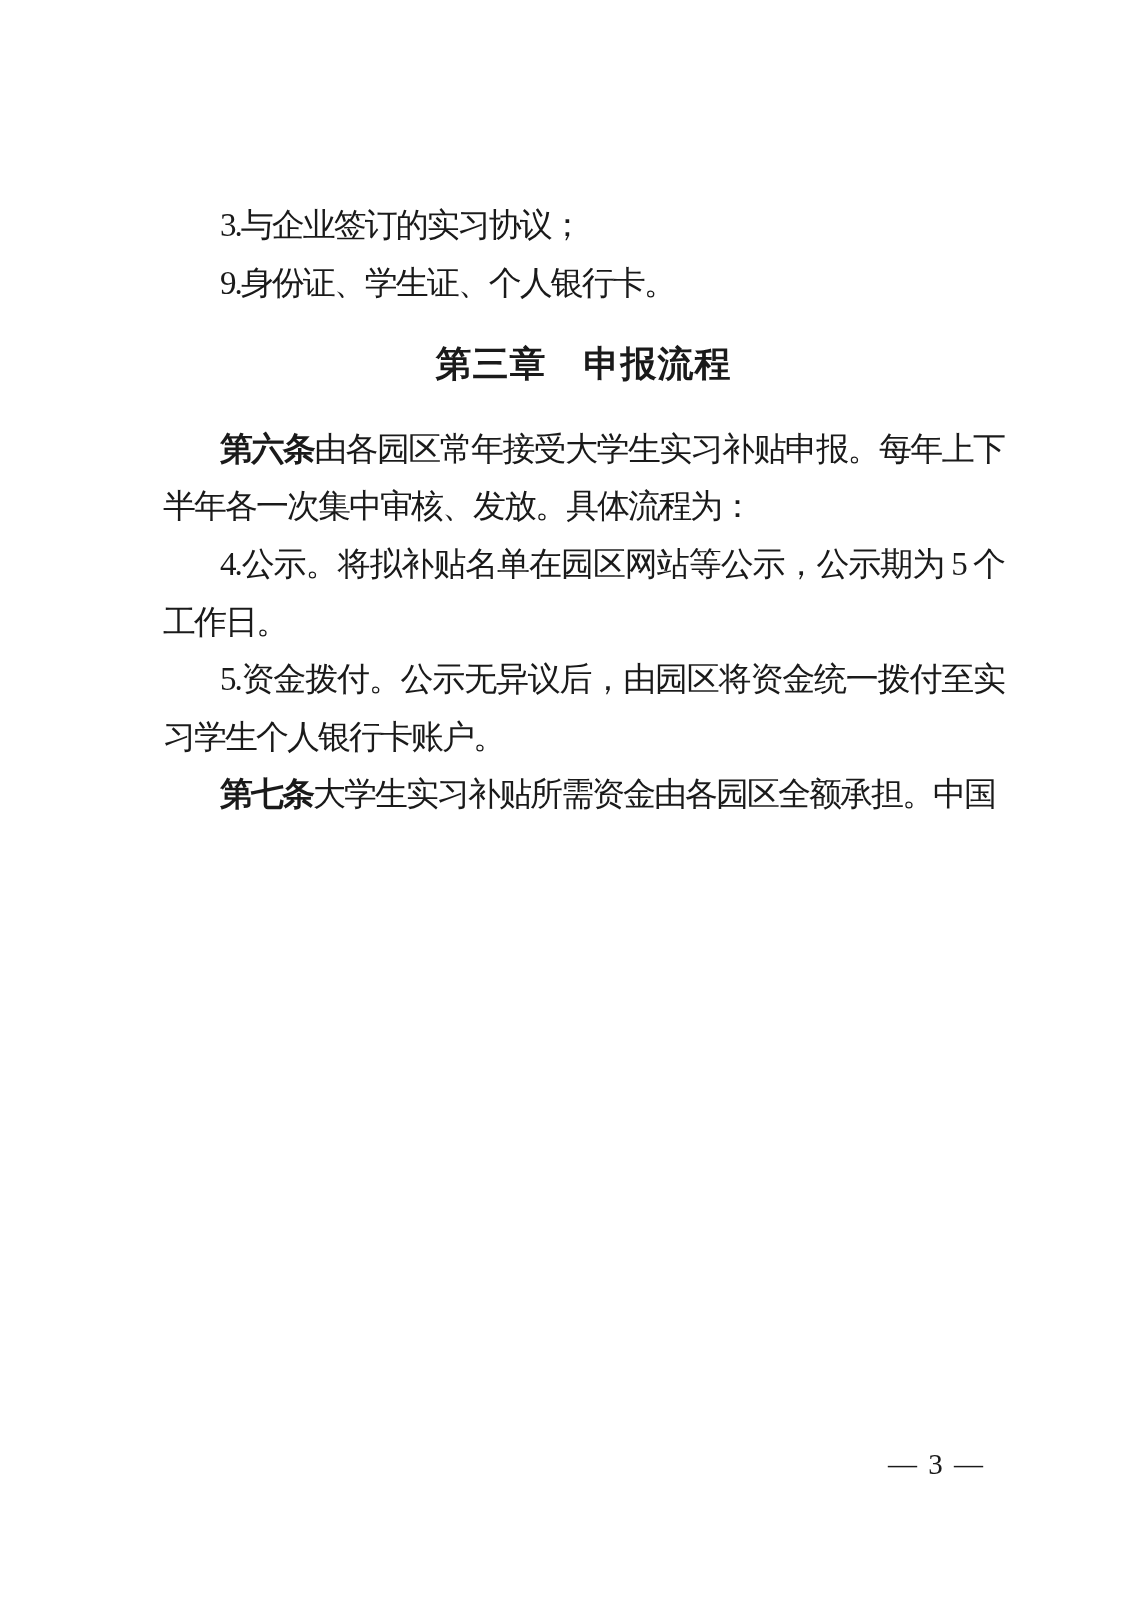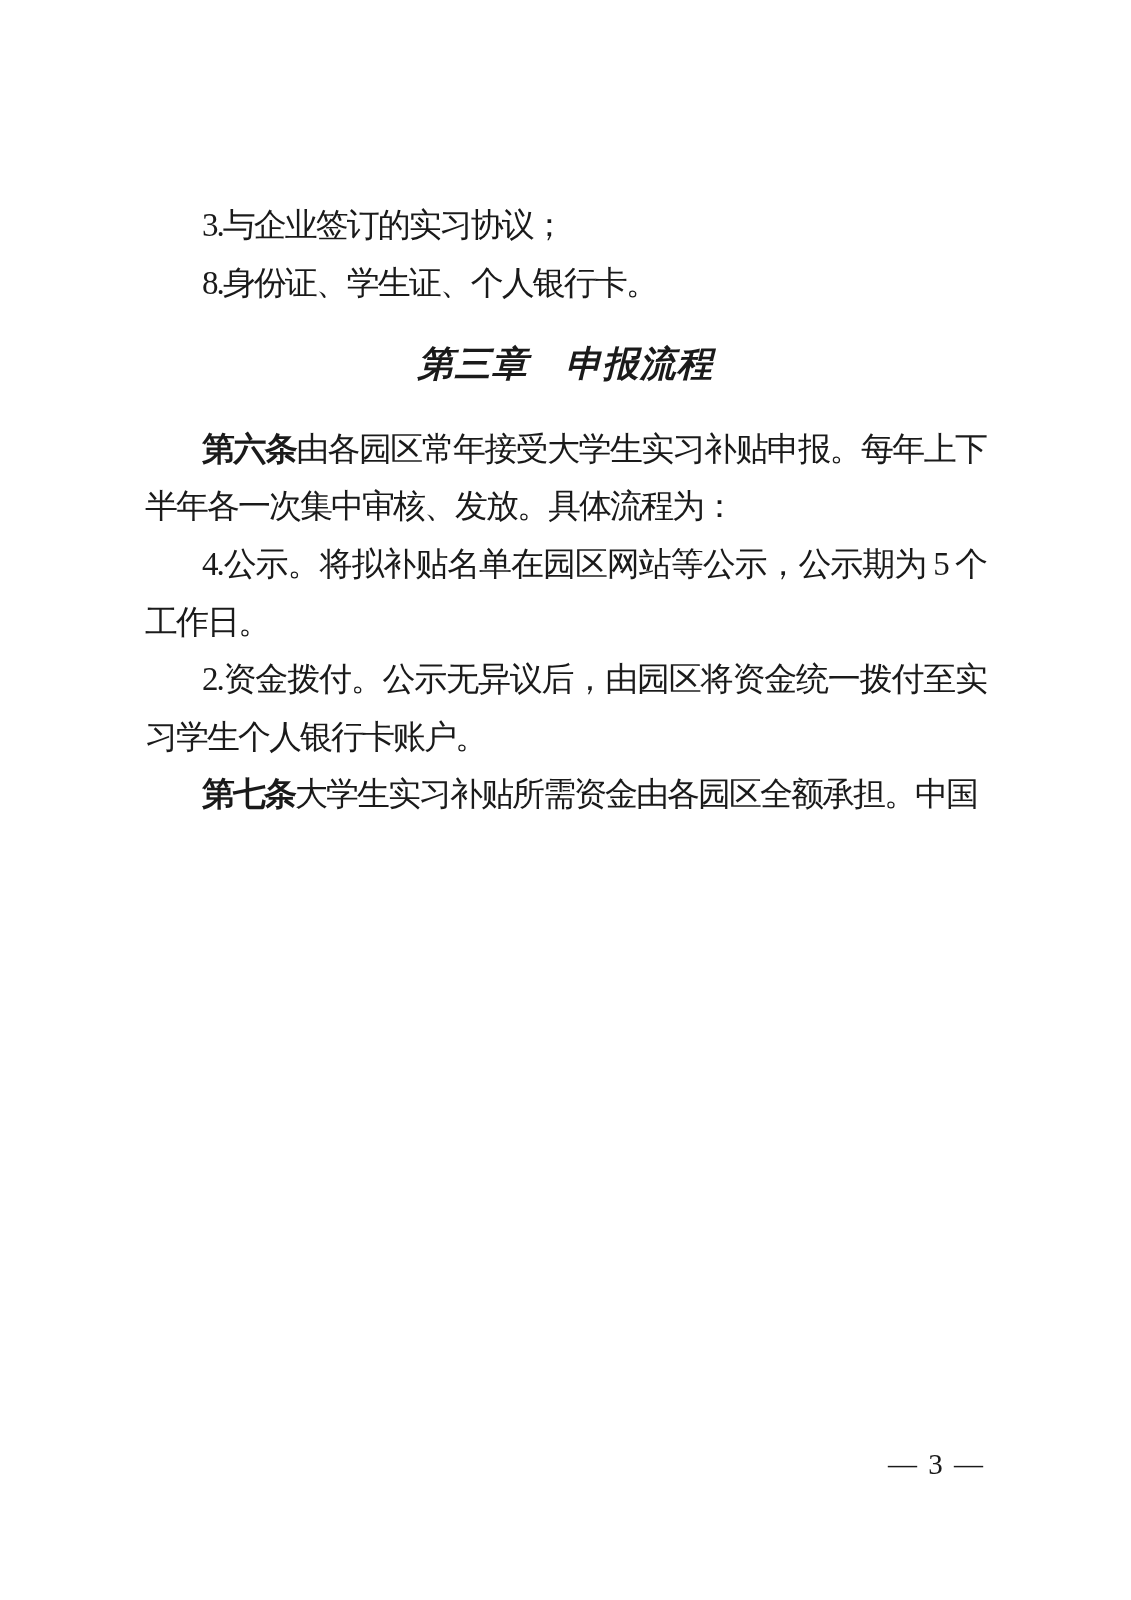--- a/index.html
+++ b/index.html
@@ -10,21 +10,21 @@
   .page {
     position: relative;
     width: 1131px;
     height: 1600px;
     background: #ffffff;
     color: #1a1a1a;
     overflow: hidden;
   }
   .content {
     position: absolute;
-    left: 145px;
+    left: 163px;
     top: 197px;
     width: 841px;
   }
   .body-par {
     margin: 0;
     font-family: "Liberation Serif", "DejaVu Serif", serif;
     font-size: 33px;
     line-height: 57.6px;
     letter-spacing: -2px;
     text-align: justify;
@@ -33,21 +33,20 @@
   }
   .chapter {
     margin: 23px 0 28px 0;
     font-family: "Liberation Sans", "DejaVu Sans", sans-serif;
     font-size: 36px;
     line-height: 57.6px;
     font-weight: 700;
     text-align: center;
     text-indent: 0;
     letter-spacing: 1px;
-    font-style: italic;
   }
   .chapter--four {
     margin: 16px 0 24px 0;
   }
   .article-label {
     font-weight: 700;
   }
   .page-number {
     position: absolute;
     top: 1447px;
@@ -60,32 +59,32 @@
   }
 </style>
 </head>
 <body>
 
 <div class="page">
   <div class="content">
 
     <p class="body-par">3.与企业签订的实习协议；</p>
 
-    <p class="body-par">8.身份证、学生证、个人银行卡。</p>
+    <p class="body-par">9.身份证、学生证、个人银行卡。</p>
 
     <h2 class="chapter">第三章　申报流程</h2>
 
     <p class="body-par"><span class="article-label">第六条</span><span>由各园区常年接受大学生实习补贴申报。每年上下半年各一次集中审核、发放。具体流程为：</span></p>
 
 
 
 
     <p class="body-par">4.公示。将拟补贴名单在园区网站等公示，公示期为 5 个工作日。</p>
 
-    <p class="body-par">2.资金拨付。公示无异议后，由园区将资金统一拨付至实习学生个人银行卡账户。</p>
+    <p class="body-par">5.资金拨付。公示无异议后，由园区将资金统一拨付至实习学生个人银行卡账户。</p>
 
 
     <p class="body-par"><span class="article-label">第七条</span><span>大学生实习补贴所需资金由各园区全额承担。中国</span></p>
 
   </div>
 
   <div class="page-number">— 3 —</div>
 </div>
 
 </body></html>

